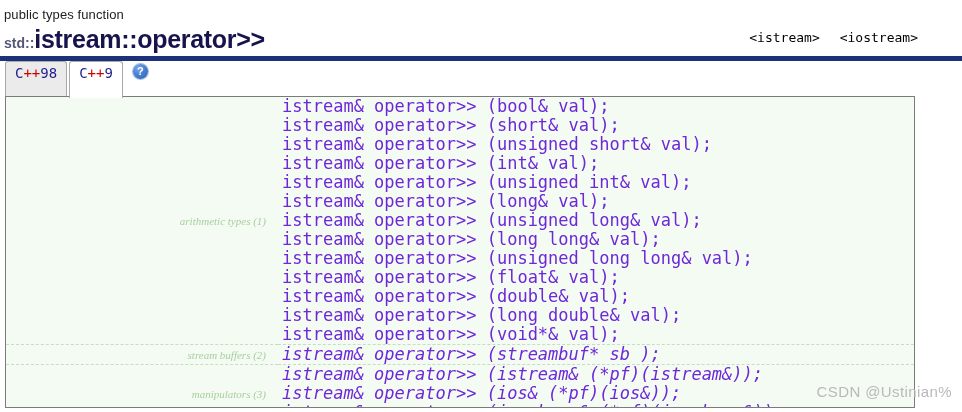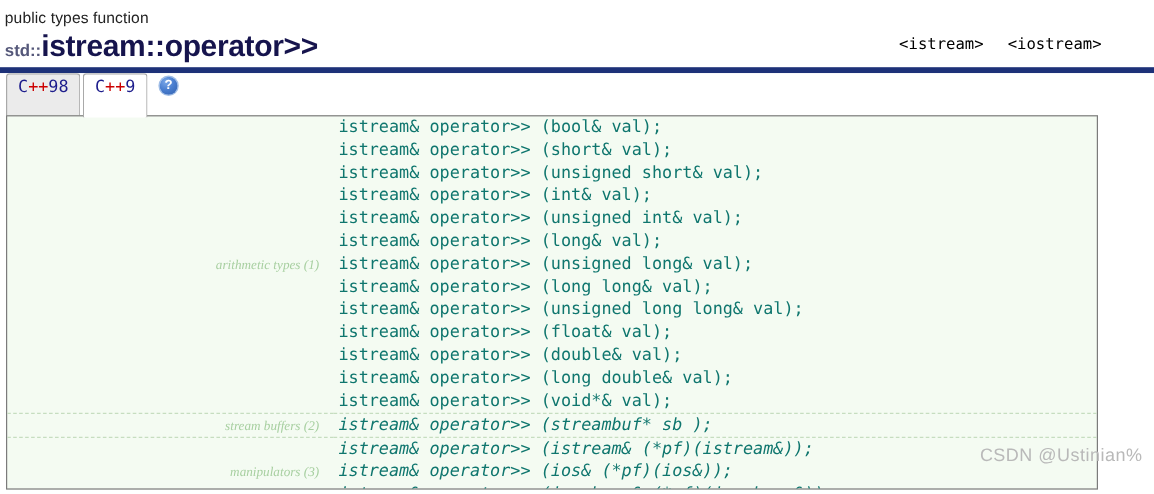--- a/index.html
+++ b/index.html
@@ -163,31 +163,31 @@
     font-style: italic;
     font-size: 11px;
     color: #a7cfa0;
     white-space: nowrap;
   }
   td.code-cell {
     padding-left: 4px;
   }
   .code-line {
     font-family: "DejaVu Sans Mono", "Liberation Mono", monospace;
-    font-size: 14px;
+    font-size: 17px;
     line-height: 19px;
-    color: #0f766e;
+    color: #6d28d9;
     white-space: pre;
   }
 
   
   #watermark {
     position: absolute;
     right: 10px;
-    bottom: 24px;
+    bottom: 12px;
     font-family: "Liberation Sans", sans-serif;
     font-size: 15px;
     color: #b9b9b9;
     letter-spacing: 0.4px;
     white-space: nowrap;
     pointer-events: none;
   }
 </style>
 </head>
 <body>

